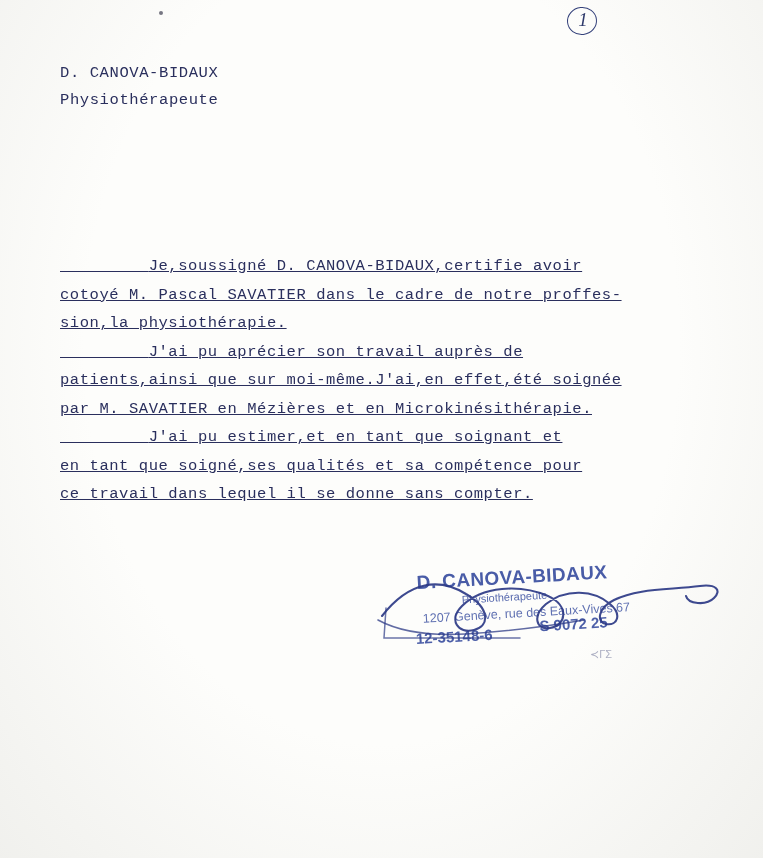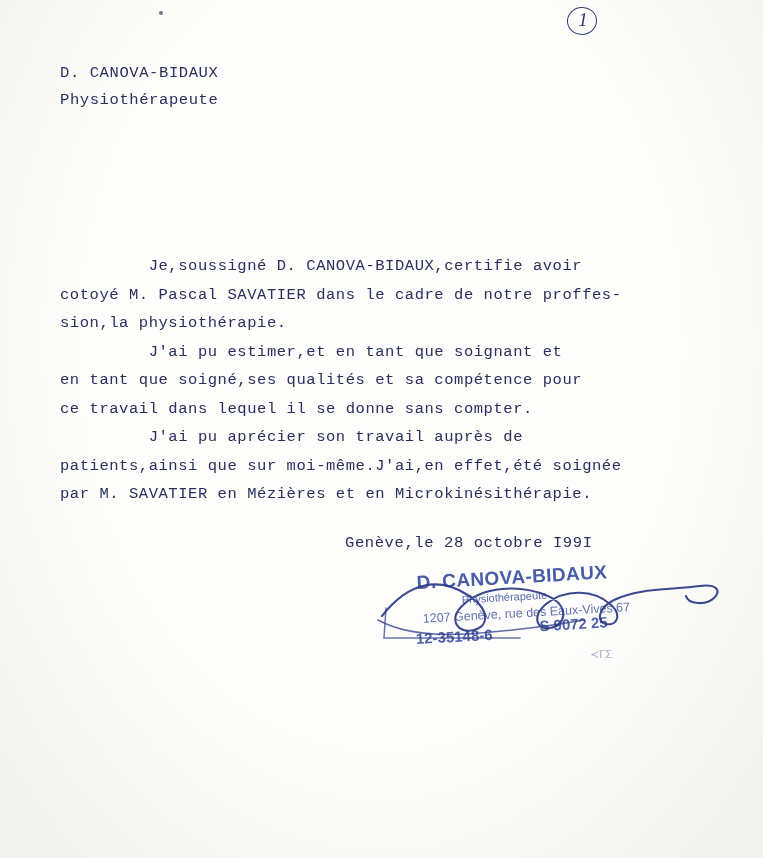--- a/index.html
+++ b/index.html
@@ -90,20 +90,21 @@
     top: 252px;
     width: 640px;
     font-size: 15.5px;
     line-height: 28.5px;
     letter-spacing: 0.55px;
     color: #2a2f5d;
   }
   .para {
     margin: 0 0 0 0;
     white-space: pre-wrap;
+    text-decoration: underline;
   }
   .para + .para {
     margin-top: 0;
   }
 
   .closing {
     position: absolute;
     left: 345px;
     top: 534px;
     font-size: 15.5px;
@@ -205,29 +206,28 @@
 
   <div class="letterhead">
     <div>D. CANOVA-BIDAUX</div>
     <div>Physiothérapeute</div>
   </div>
 
   <div class="body-text">
     <p class="para">         Je,soussigné D. CANOVA-BIDAUX,certifie avoir
 cotoyé M. Pascal SAVATIER dans le cadre de notre proffes-
 sion,la physiothérapie.</p>
+    <p class="para">         J'ai pu aprécier son travail auprès de
+patients,ainsi que sur moi-même.J'ai,en effet,été soignée
+par M. SAVATIER en Mézières et en Microkinésithérapie.</p>
     <p class="para">         J'ai pu estimer,et en tant que soignant et
 en tant que soigné,ses qualités et sa compétence pour
 ce travail dans lequel il se donne sans compter.</p>
-    <p class="para">         J'ai pu aprécier son travail auprès de
-patients,ainsi que sur moi-même.J'ai,en effet,été soignée
-par M. SAVATIER en Mézières et en Microkinésithérapie.</p>
-  </div>
-
-  <div class="closing">Genève,le 28 octobre I99I</div>
+  </div>
+
 
   <div class="stamp">
     <div class="s-name">D. CANOVA-BIDAUX</div>
     <div class="s-job">Physiothérapeute</div>
     <div class="s-addr">1207 Genève, rue des Eaux-Vives 67</div>
     <div class="s-tva">12-35148-6</div>
     <div class="s-code">S 9072 25</div>
   </div>
 
   <div class="signature">

